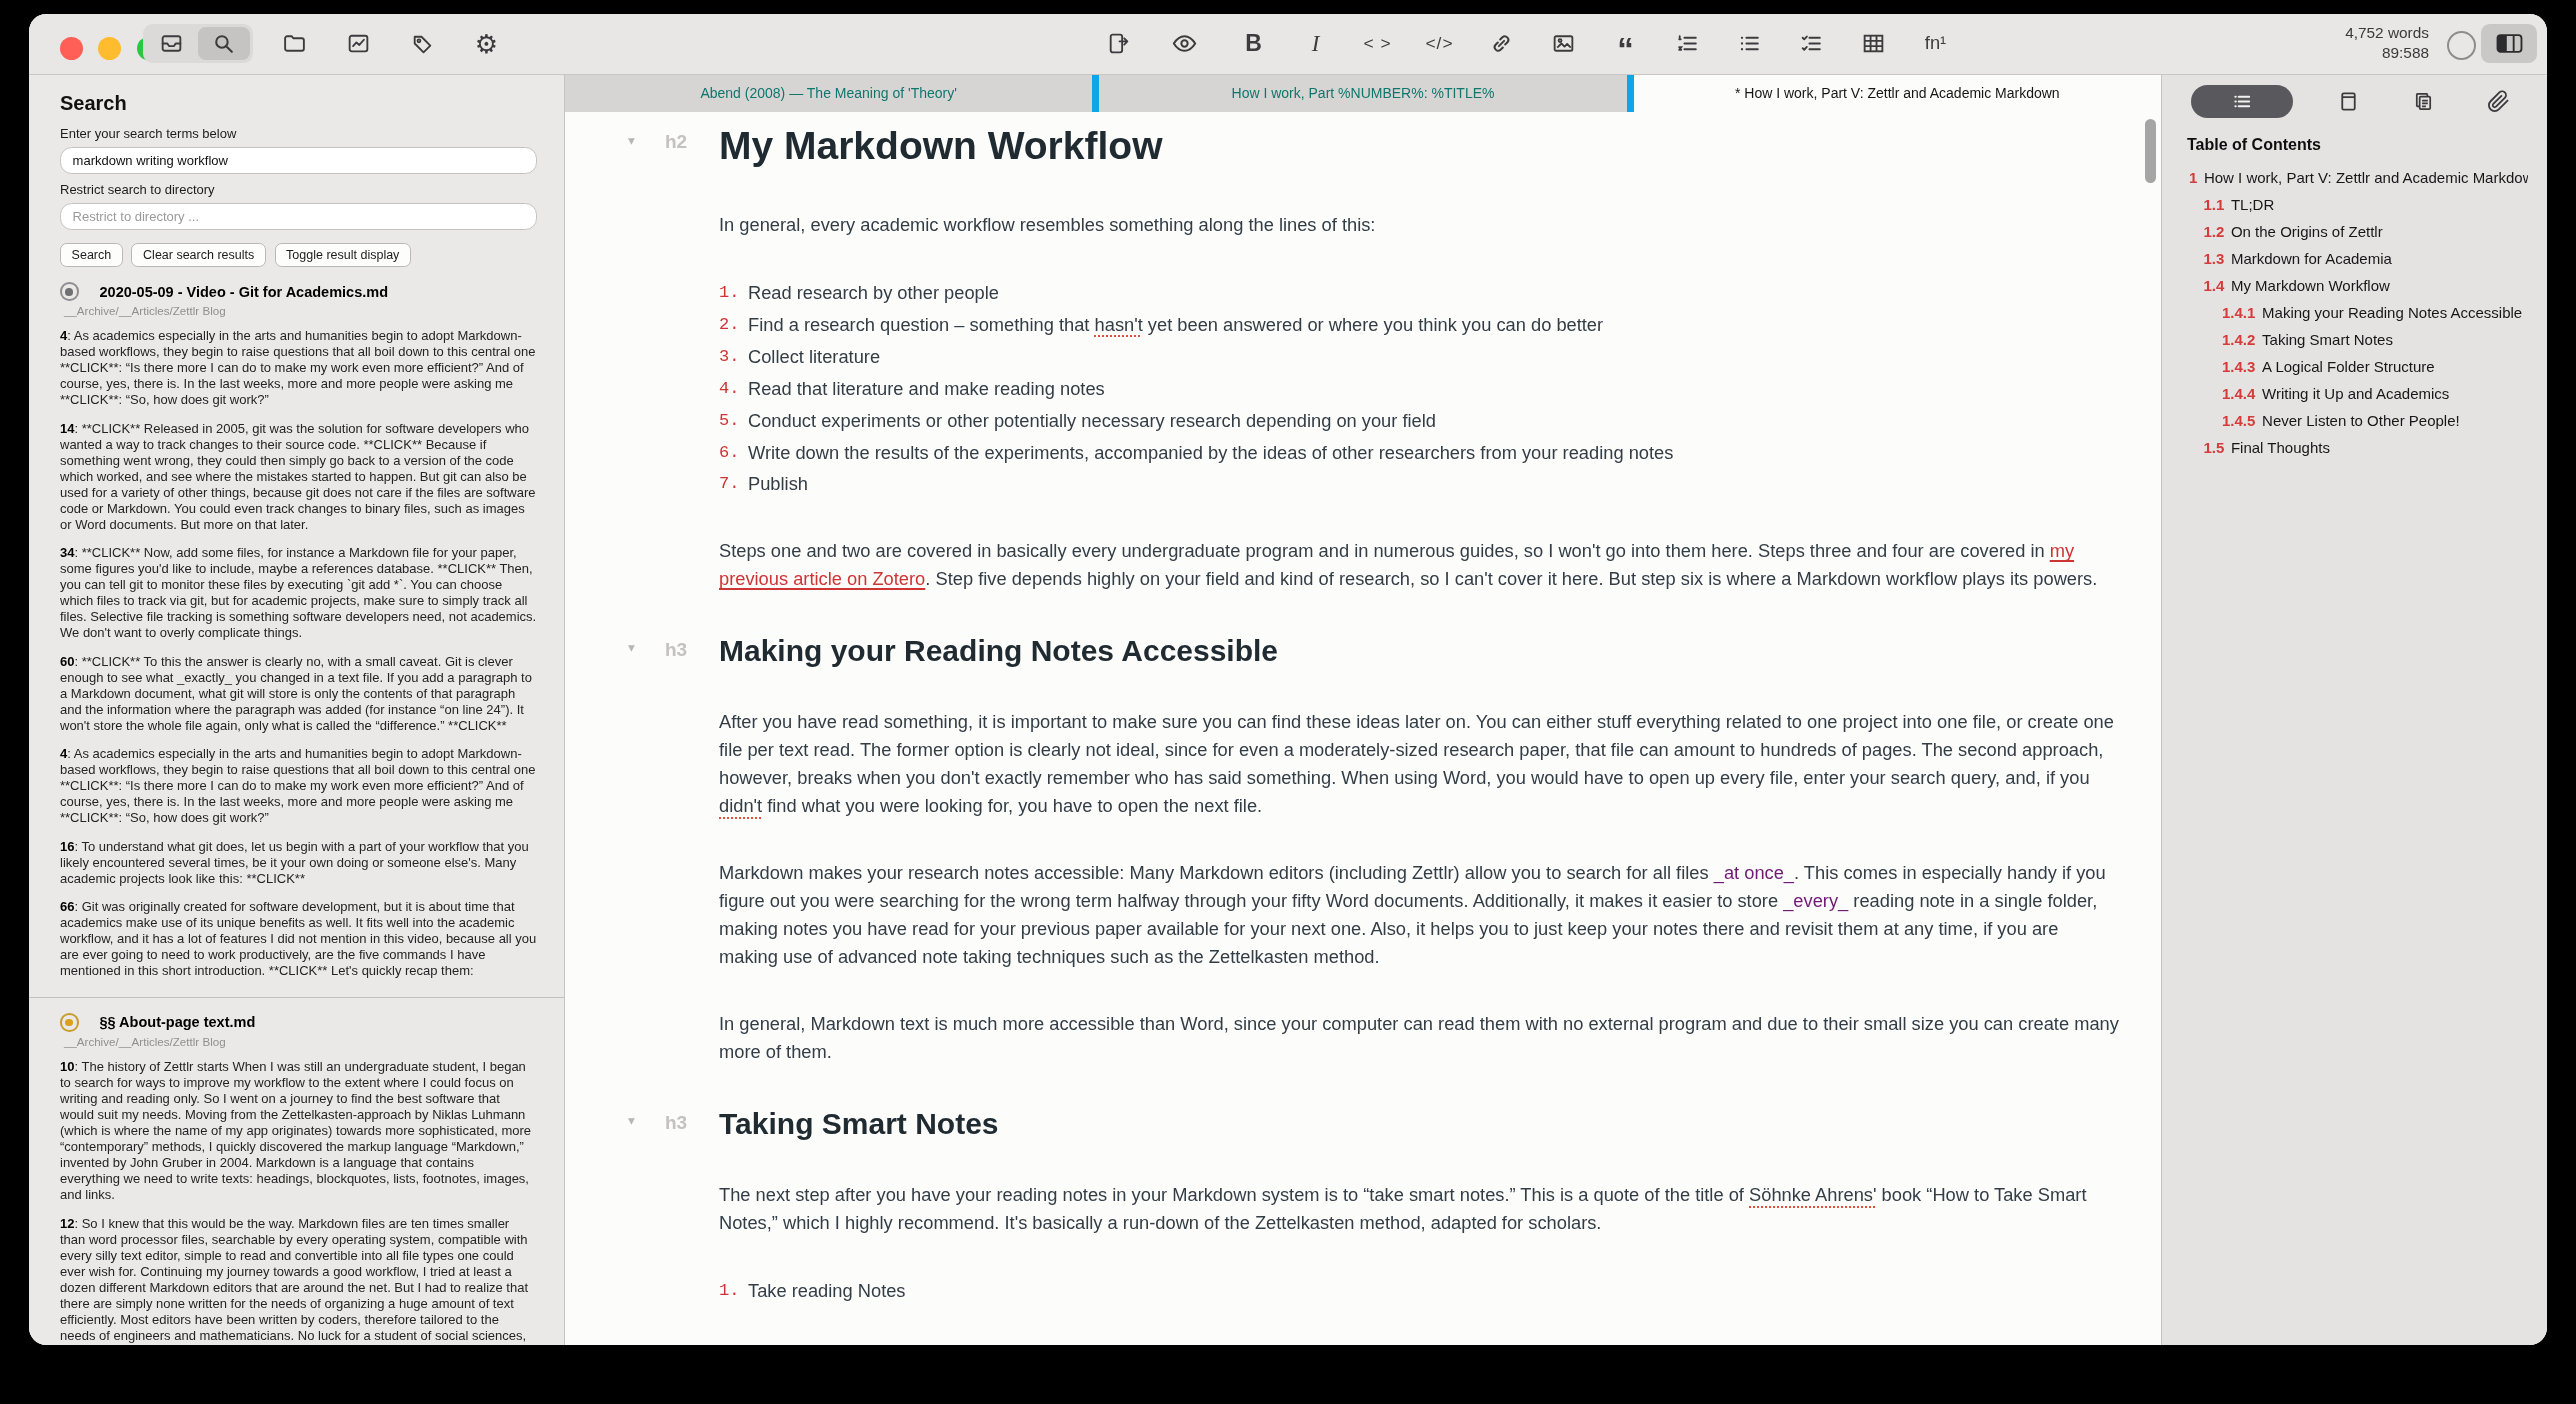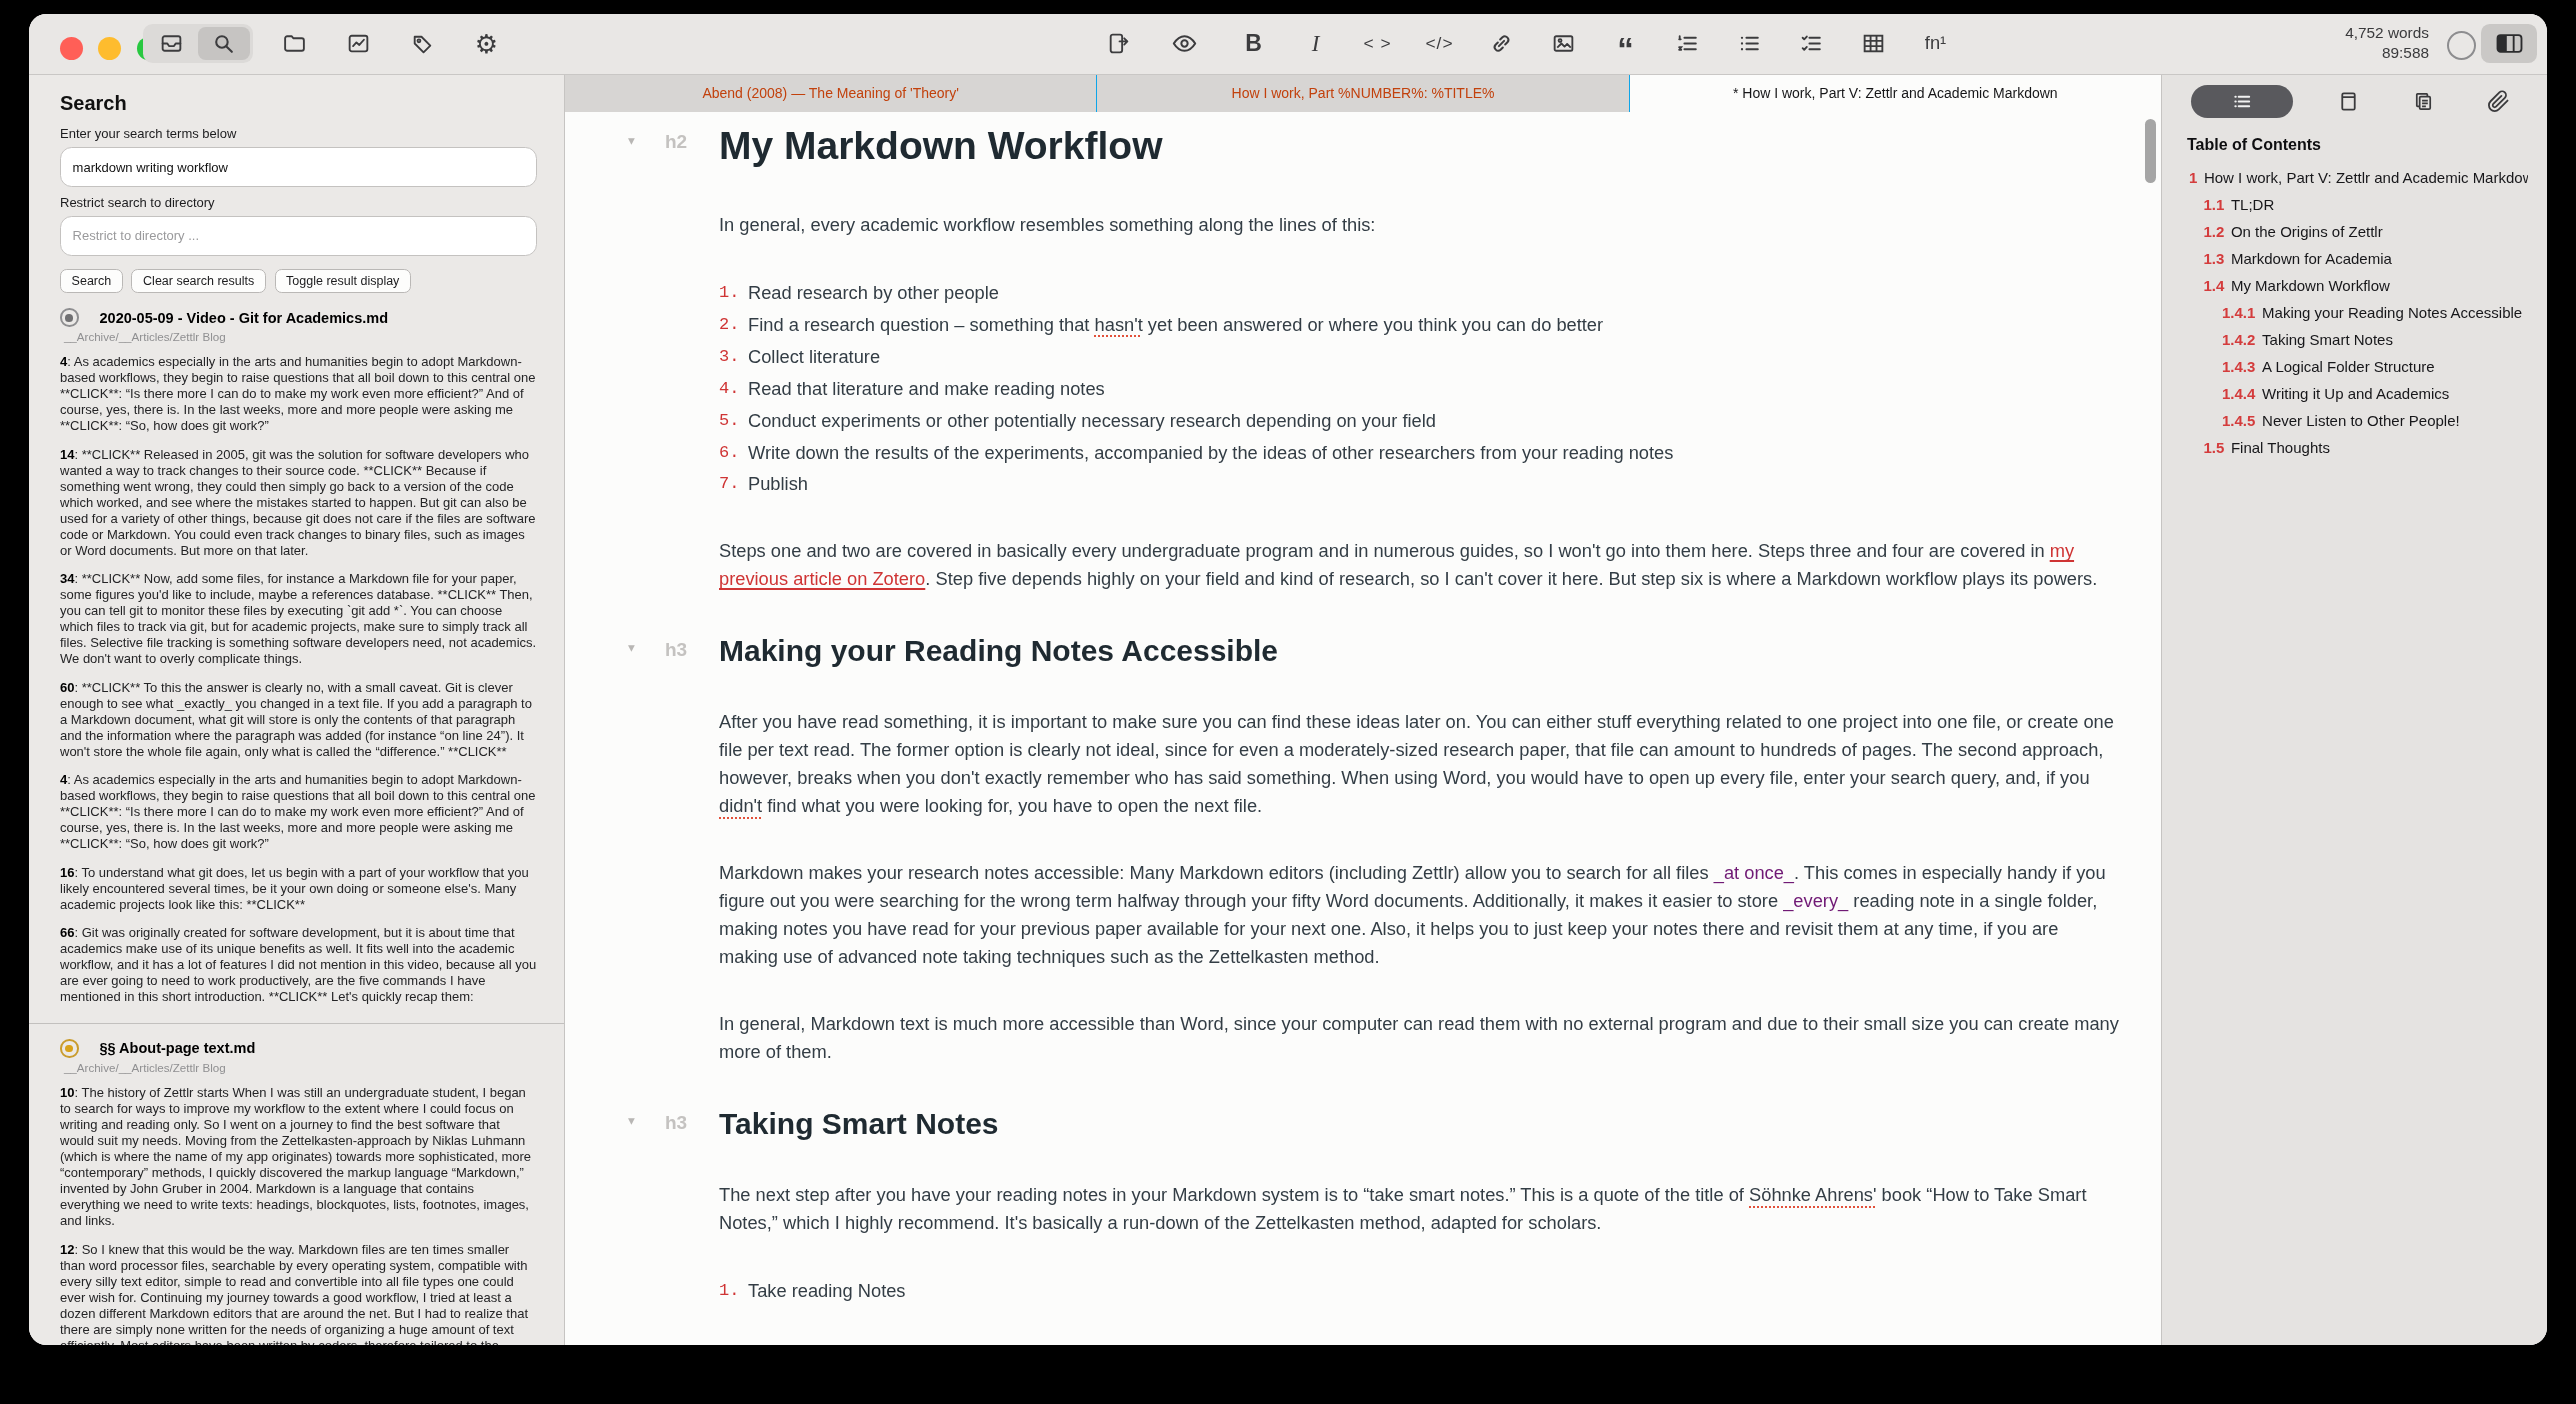--- a/index.html
+++ b/index.html
@@ -25,39 +25,39 @@
   .glyph.fn{font-size:18.3px;}
   .counts{position:absolute;right:118px;top:9.6px;text-align:right;font-size:15.4px;line-height:20px;color:#3a3a3c;}
   .pomodoro{position:absolute;right:71px;top:17.4px;width:25px;height:25px;border:2.9px solid #8d8d8f;border-radius:50%;}
   .panes-btn{position:absolute;right:9.6px;top:10.6px;width:56px;height:39px;background:#cac8c6;border-radius:8.7px;display:flex;align-items:center;justify-content:center;color:#2c2c2e;}
   
   #main{display:flex;height:1271px;}
   
   #sidebar-left{width:536px;flex:none;background:#ebe9e7;border-right:1px solid #c6c4c2;overflow:hidden;padding:13.5px 27px 0 31px;box-sizing:border-box;}
   .sb-title{font-size:20px;font-weight:700;color:#111;margin:3.9px 0 11.6px;}
   .sb-label{font-size:13px;color:#1c1c1e;margin:7.7px 0 5.8px;}
-  .sb-input{display:block;width:100%;box-sizing:border-box;height:40px;border:1px solid #c4c2c0;border-radius:11.6px;background:#fff;font-size:13px;padding:0 11.6px;color:#111;font-family:"Liberation Sans",sans-serif;outline:none;}
+  .sb-input{display:block;width:100%;box-sizing:border-box;height:27px;border:1px solid #c4c2c0;border-radius:11.6px;background:#fff;font-size:13px;padding:0 11.6px;color:#111;font-family:"Liberation Sans",sans-serif;outline:none;}
   .sb-input::placeholder{color:#9a9a9c;}
   .btn-row{display:flex;gap:8.7px;margin:13.5px 0 5.8px;}
   .sb-btn{font-size:12.5px;color:#1c1c1e;background:#fdfdfc;border:1px solid #bab8b6;border-radius:6.7px;padding:3.9px 10.6px;font-family:"Liberation Sans",sans-serif;}
   .results{margin-top:15.4px;}
   .file-head{display:flex;align-items:center;gap:21px;margin-top:3.9px;}
   .file-dot{width:14.5px;height:14.5px;border-radius:50%;border:2.4px solid #8e8e90;position:relative;flex:none;}
   .file-dot::after{content:"";position:absolute;left:3.4px;top:3.4px;width:7.7px;height:7.7px;border-radius:50%;background:#707072;}
   .file-dot.yellow{border-color:#c99c2e;}
   .file-dot.yellow::after{background:#d9a21a;}
   .file-name{font-size:14.5px;font-weight:700;color:#000;}
   .file-path{font-size:11.6px;color:#8f8f91;margin:2.9px 0 11.6px 3.9px;}
   .snippet{font-size:13px;line-height:16px;color:#242426;margin-bottom:12.5px;}
   .snippet b{color:#000;}
   .result-divider{border:none;border-top:1px solid #c2c0be;margin:17.4px -27px 15.4px -31px;}
   
   #editor{flex:1;display:flex;flex-direction:column;background:#fcfcfb;position:relative;min-width:0;}
   #tabbar{height:37px;display:flex;background:#d7d5d3;flex:none;}
-  .tab{flex:1;display:flex;align-items:center;justify-content:center;font-size:14px;color:#c2410c;background:#d7d5d3;border-right:1px solid #0ea5e9;white-space:nowrap;overflow:hidden;}
+  .tab{flex:1;display:flex;align-items:center;justify-content:center;font-size:14px;color:#0f766e;background:#d7d5d3;border-right:7px solid #0ea5e9;white-space:nowrap;overflow:hidden;}
   .tab:last-child{border-right:none;}
   .tab.active{background:#fcfcfb;color:#161618;}
   #editor-scroll{flex:1;overflow:hidden;padding:5.8px 39px 0 154px;position:relative;}
   .scroll-thumb{position:absolute;right:4.8px;top:7.7px;width:11.6px;height:64px;border-radius:5.8px;background:rgba(60,60,60,.45);}
   .ed{color:#333d45;font-size:18.3px;line-height:28px;max-width:1422px;}
   .ed p{margin:0 0 39px;}
   .heading{position:relative;font-weight:700;color:#1f2a31;}
   h2.heading{font-size:39px;line-height:46px;margin:5.8px 0 42px;}
   h3.heading{font-size:30px;line-height:37px;margin:15.4px 0 39px;}
   .tri{position:absolute;left:-91px;top:50%;transform:translateY(-60%);font-size:13.5px;color:#b8b6b4;font-weight:400;}

